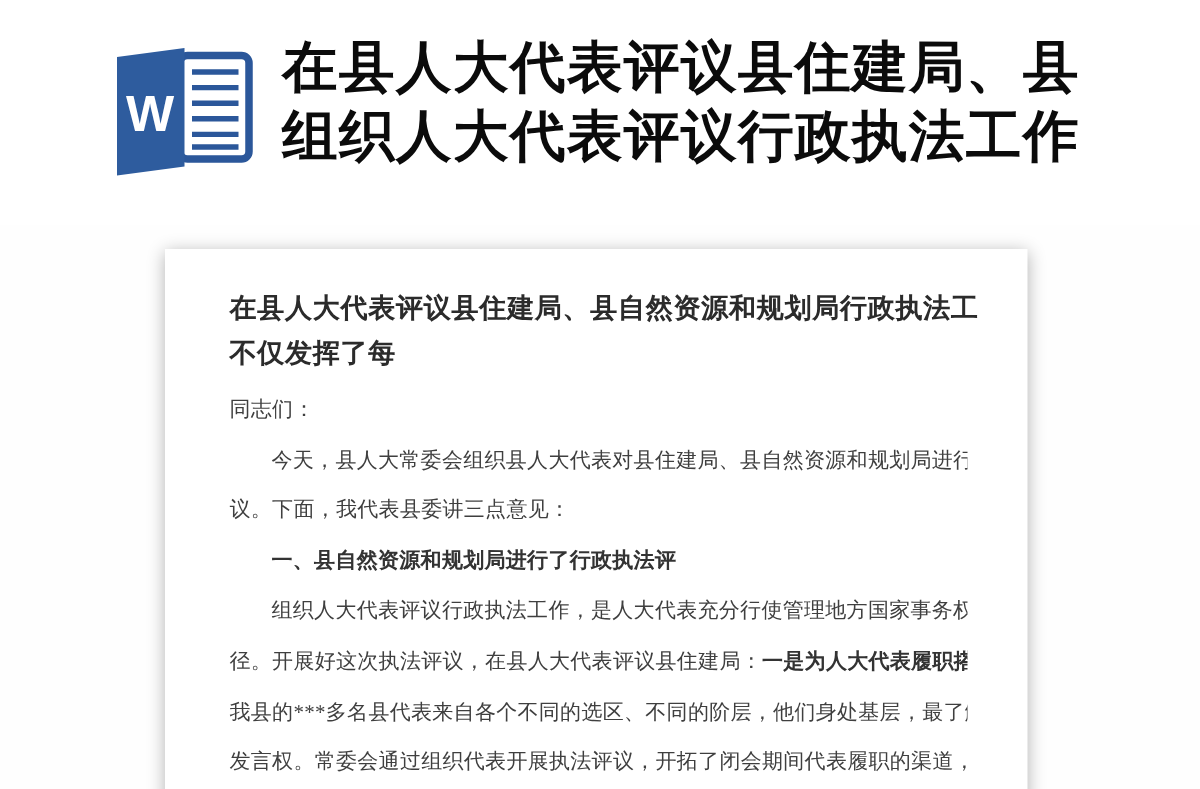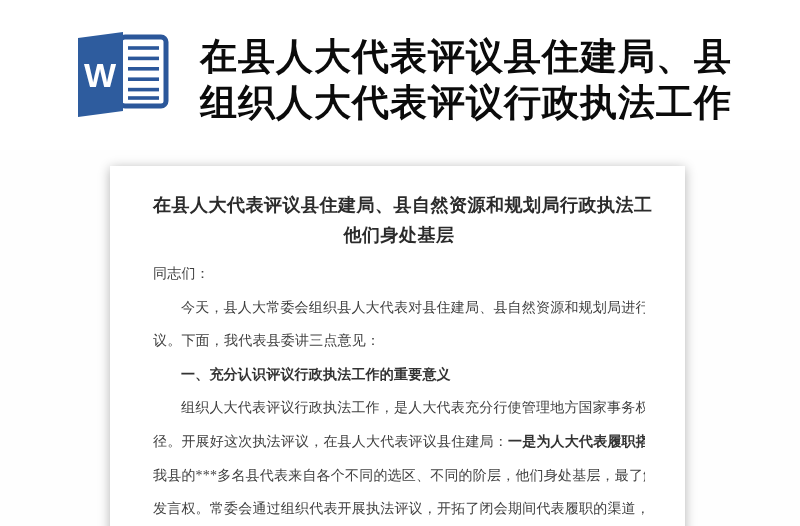--- a/index.html
+++ b/index.html
@@ -10,41 +10,40 @@
     font-family: "Liberation Sans", sans-serif;
     position: relative;
   }
   .screen { position: absolute; inset: 0; width: 800px; height: 526px; background: #fff; }
 
   
   .header { position: absolute; left: 0; top: 0; width: 800px; height: 150px; background: #fff; }
   .word-icon { position: absolute; left: 74px; top: 28px; width: 96px; height: 96px; }
   .page-title {
     position: absolute; left: 188px; top: 22px; width: 560px;
-    margin: 12px;
+    margin: 0;
     font-size: 37px; font-weight: 700; color: #0b0b0b;
     line-height: 46px; letter-spacing: 1px;
   }
   .page-title .title-line { display: block; white-space: nowrap; }
 
   
   .preview-area { position: absolute; left: 0; top: 150px; width: 800px; height: 376px; background: #fefefe; }
   .doc-page {
     position: absolute; left: 110px; top: 16px; 
     width: 575px; height: 420px;
     background: #ffffff;
     box-shadow: 0 2px 11px rgba(0,0,0,0.30);
     box-sizing: border-box;
     padding: 24px 40px 0 43px;
   }
   .doc-title {
     font-family: "Liberation Serif", "DejaVu Serif", serif;
     font-weight: 700;
     font-size: 18px; line-height: 30px;
-    text-align: center;
     color: #2b2b2b;
     letter-spacing: 0.5px;
   }
   .doc-title .title-line { display: block; white-space: nowrap; }
   .doc-body {
     margin-top: 7px;
     font-family: "Liberation Serif", "DejaVu Serif", serif;
     font-size: 14px; line-height: 33.6px;
     color: #3f3f3f;
     letter-spacing: 0.2px;
@@ -76,27 +75,27 @@
     <h1 class="page-title">
       <span class="title-line">在县人大代表评议县住建局、县</span>
       <span class="title-line">组织人大代表评议行政执法工作</span>
     </h1>
   </div>
 
   <div class="preview-area">
     <div class="doc-page">
       <div class="doc-title">
         <span class="title-line">在县人大代表评议县住建局、县自然资源和规划局行政执法工</span>
-        <span class="title-line">他们身处基层</span>
+        <span class="title-line">不仅发挥了每</span>
       </div>
       <div class="doc-body">
           <div class="doc-line"><span>同志们：</span></div>
           <div class="doc-line indent"><span>今天，县人大常委会组织县人大代表对县住建局、县自然资源和规划局进行了行政执法评</span></div>
           <div class="doc-line"><span>议。下面，我代表县委讲三点意见：</span></div>
-          <div class="doc-line indent"><span class="bold">一、充分认识评议行政执法工作的重要意义</span></div>
+          <div class="doc-line indent"><span class="bold">一、县自然资源和规划局进行了行政执法评</span></div>
           <div class="doc-line indent"><span>组织人大代表评议行政执法工作，是人大代表充分行使管理地方国家事务权利的有效途</span></div>
           <div class="doc-line"><span>径。开展好这次执法评议，在县人大代表评议县住建局：</span><span class="bold">一是为人大代表履职搭建了平台。</span></div>
           <div class="doc-line"><span>我县的***多名县代表来自各个不同的选区、不同的阶层，他们身处基层，最了解实情、最有</span></div>
           <div class="doc-line"><span>发言权。常委会通过组织代表开展执法评议，开拓了闭会期间代表履职的渠道，不仅发挥了每</span></div>
         </div>
     </div>
   </div>
 
 </div>
 

